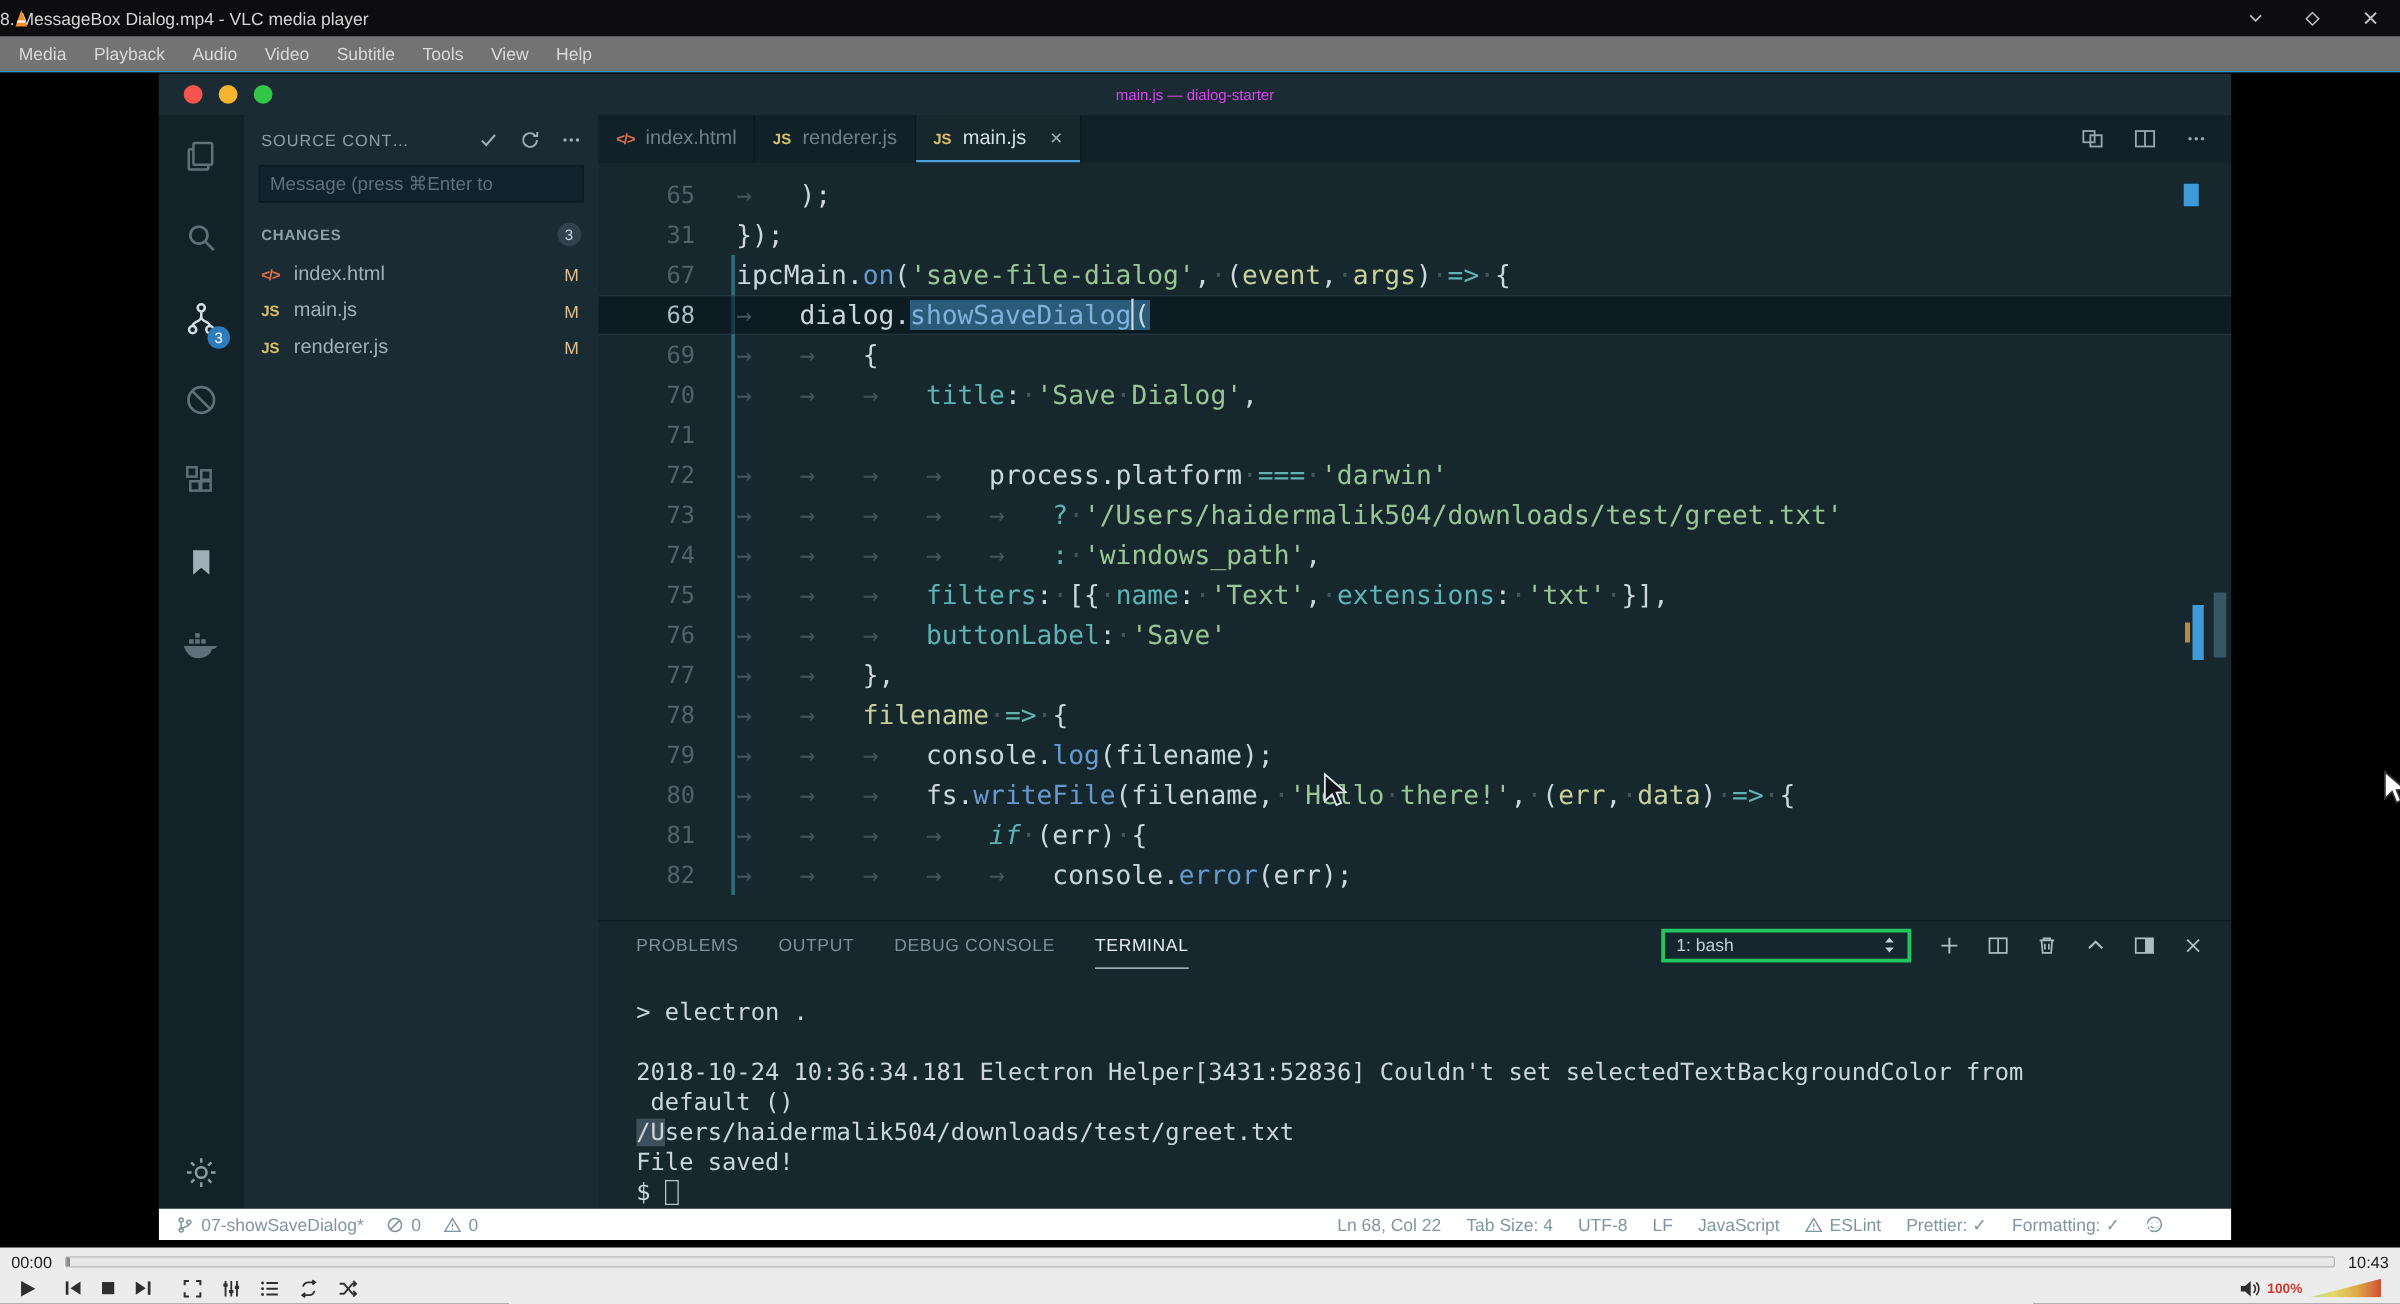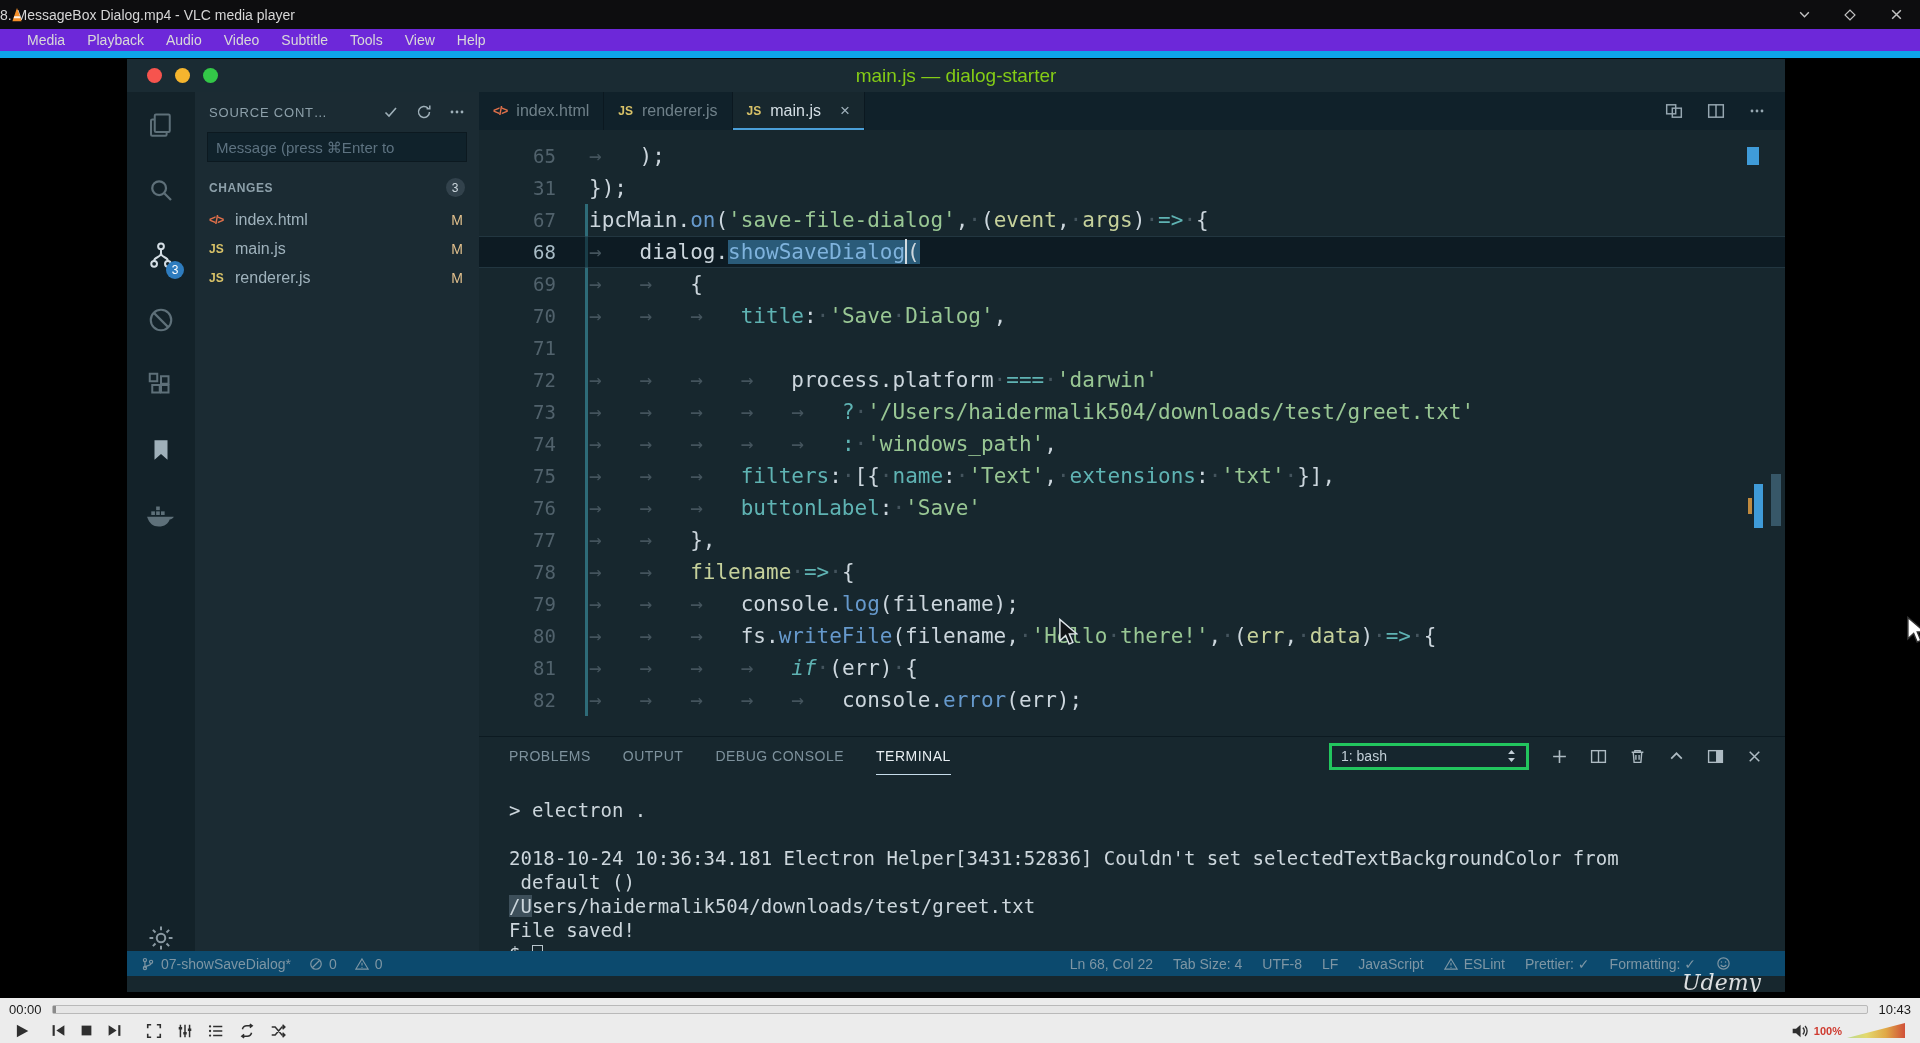--- a/index.html
+++ b/index.html
@@ -5,30 +5,30 @@
   html,body{margin:0;padding:0;width:1920px;height:1043px;overflow:hidden;background:#000;
     font-family:"Liberation Sans",sans-serif;}
   svg{display:block}
   
   #vlc-titlebar{position:absolute;top:0;left:0;width:1920px;height:29px;background:#0d0d0f;
     display:flex;align-items:center;color:#cfcfcf;font-size:14px;}
   #vlc-cone{margin-left:9px;z-index:2}
   #vlc-title{position:absolute;left:0;right:0;text-align:left;color:#d6d6d6;pointer-events:none}
   #win-controls{margin-left:auto;display:flex;align-items:center;gap:30px;padding-right:16px;z-index:2;color:#c2c2c2}
   .wbtn{width:16px;height:16px;display:flex;align-items:center;justify-content:center}
-  #vlc-menubar{position:absolute;top:29px;left:0;width:1920px;height:29px;background:#6d28d9;
-    border-bottom:7px solid #0ea5e9;display:flex;align-items:center;padding-left:16px;color:#d9d9d9;
+  #vlc-menubar{position:absolute;top:29px;left:0;width:1920px;height:29px;background:#737373;
+    border-bottom:1px solid #0ea5e9;display:flex;align-items:center;padding-left:4px;color:#d9d9d9;
     font-size:14px;box-sizing:border-box}
   .menu-item{padding:0 11px;height:100%;display:flex;align-items:center;cursor:default}
   
   #video{position:absolute;top:58px;left:0;width:1920px;height:940px;background:#000;overflow:hidden}
   
   #vscode{position:absolute;left:127px;top:1px;width:1658px;height:933px;background:#17272e;overflow:hidden}
   #vs-titlebar{position:absolute;top:0;left:0;right:0;height:33px;background:#1a2b33;display:flex;
-    align-items:center;justify-content:center;color:#84cc16;font-size:19px}
+    align-items:center;justify-content:center;color:#d946ef;font-size:12px}
   #traffic{position:absolute;left:20px;top:0;height:33px;display:flex;align-items:center;gap:13px}
   .light{width:15px;height:15px;border-radius:50%}
   
   #activity{position:absolute;left:0;top:33px;width:68px;bottom:25px;background:#132229;
     display:flex;flex-direction:column;align-items:center}
   .act{width:68px;height:65px;display:flex;align-items:center;justify-content:center;color:#5e7079;position:relative}
   .act.active{color:#d4dee4}
   .act .badge{position:absolute;right:11px;bottom:8px;min-width:18px;height:18px;border-radius:50%;
     background:#2e7cbe;color:#fff;font-size:12px;display:flex;align-items:center;justify-content:center}
   #act-gear{position:absolute;bottom:14px;left:0;width:68px;display:flex;align-items:center;justify-content:center;color:#8b9aa3}
@@ -95,21 +95,21 @@
   #panel-actions{margin-left:auto;display:flex;align-items:center;gap:22px;padding-right:22px;color:#aebbc3}
   #shell-select{width:200px;height:27px;border:3px solid #22c55e;background:#16262e;display:flex;
     align-items:center;font-size:14px;color:#c3d0d8;padding:0 9px;box-sizing:border-box}
   #shell-select .updown{margin-left:auto;display:flex}
   #term{position:absolute;top:39px;left:30px;right:20px;bottom:0;font-family:"DejaVu Sans Mono",monospace;
     font-size:19px;line-height:24px;color:#ccd6dc;padding-top:22px;white-space:pre;overflow:hidden}
   .tline{height:24px}
   .ts{background:#3d4f5a}
   .tc{display:inline-block;width:11px;height:20px;border:1px solid #b9c6cd;vertical-align:-4px;box-sizing:border-box}
   
-  #statusbar{position:absolute;left:0;right:0;bottom:16px;height:25px;background:#0c4a6e;display:flex;
+  #statusbar{position:absolute;left:0;right:0;bottom:0;height:25px;background:#ffffff;display:flex;
     align-items:center;font-size:14px;color:#7e96a4;padding:0 14px;box-sizing:border-box}
   .sb-item{display:flex;align-items:center;gap:6px;white-space:nowrap}
   .sb-ico{display:flex}
   #sb-left{display:flex;gap:18px;align-items:center}
   #sb-right{margin-left:auto;display:flex;gap:20px;align-items:center;padding-right:40px}
   #watermark{position:absolute;right:24px;bottom:-3px;font-family:"DejaVu Serif",serif;font-style:italic;
     font-size:22px;color:rgba(255,255,255,.85);z-index:6;pointer-events:none}
   
   #vlc-bottom{position:absolute;left:0;bottom:0;width:1920px;height:45px;background:#ececec;
     display:flex;flex-direction:column}

